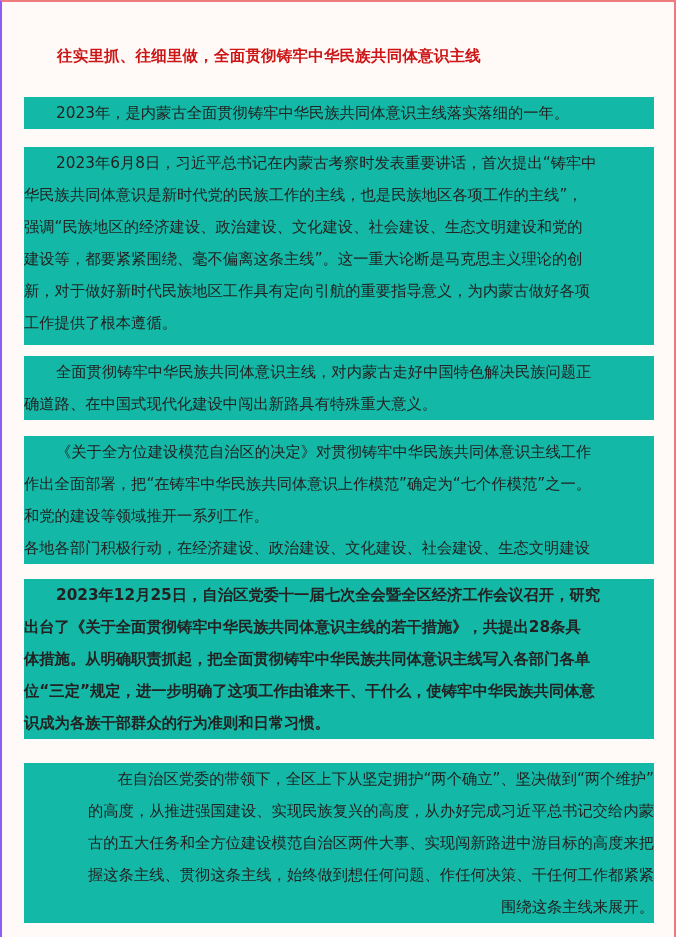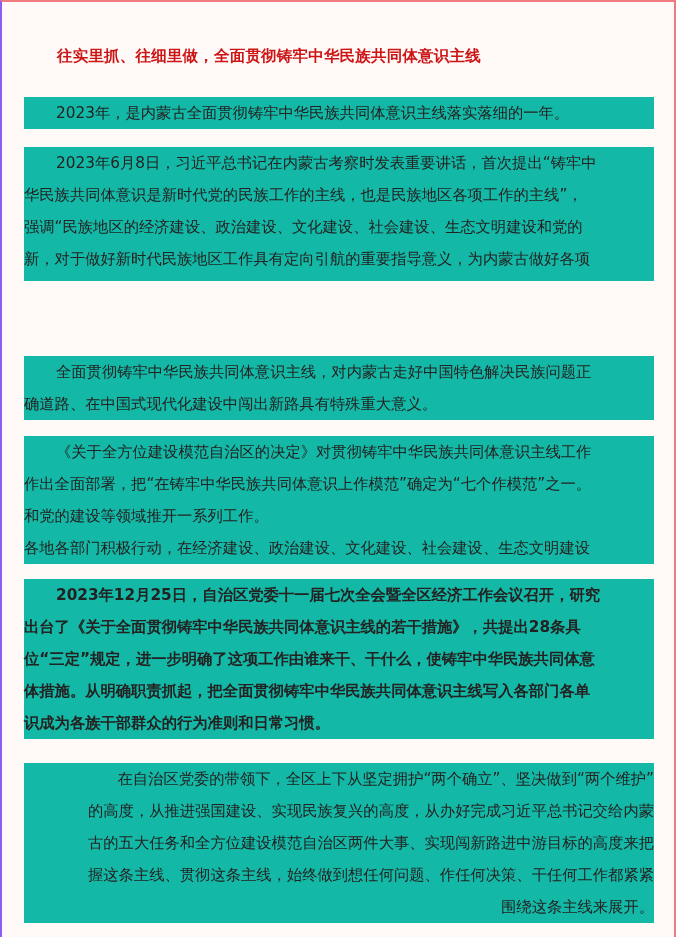--- a/index.html
+++ b/index.html
@@ -43,40 +43,42 @@
   <h2 class="title">往实里抓、往细里做，全面贯彻铸牢中华民族共同体意识主线</h2>
 
   <div class="para" style="top:95px;">
     <span class="line indent">2023年，是内蒙古全面贯彻铸牢中华民族共同体意识主线落实落细的一年。</span>
   </div>
 
   <div class="para" style="top:145px; padding-bottom:6px;">
     <span class="line indent">2023年6月8日，习近平总书记在内蒙古考察时发表重要讲话，首次提出“铸牢中</span>
     <span class="line">华民族共同体意识是新时代党的民族工作的主线，也是民族地区各项工作的主线”，</span>
     <span class="line">强调“民族地区的经济建设、政治建设、文化建设、社会建设、生态文明建设和党的</span>
+    <span class="line">建设等，都要紧紧围绕、毫不偏离这条主线”。这一重大论断是马克思主义理论的创</span>
     <span class="line">新，对于做好新时代民族地区工作具有定向引航的重要指导意义，为内蒙古做好各项</span>
+    <span class="line">工作提供了根本遵循。</span>
   </div>
 
   <div class="para" style="top:354px;">
     <span class="line indent">全面贯彻铸牢中华民族共同体意识主线，对内蒙古走好中国特色解决民族问题正</span>
     <span class="line">确道路、在中国式现代化建设中闯出新路具有特殊重大意义。</span>
   </div>
 
   <div class="para" style="top:434px;">
     <span class="line indent">《关于全方位建设模范自治区的决定》对贯彻铸牢中华民族共同体意识主线工作</span>
     <span class="line">作出全面部署，把“在铸牢中华民族共同体意识上作模范”确定为“七个作模范”之一。</span>
     <span class="line">和党的建设等领域推开一系列工作。</span>
     <span class="line">各地各部门积极行动，在经济建设、政治建设、文化建设、社会建设、生态文明建设</span>
   </div>
 
   <div class="para" style="top:577px;font-weight:bold;">
     <span class="line indent">2023年12月25日，自治区党委十一届七次全会暨全区经济工作会议召开，研究</span>
     <span class="line">出台了《关于全面贯彻铸牢中华民族共同体意识主线的若干措施》，共提出28条具</span>
+    <span class="line">体措施。从明确职责抓起，把全面贯彻铸牢中华民族共同体意识主线写入各部门各单</span>
     <span class="line">位“三定”规定，进一步明确了这项工作由谁来干、干什么，使铸牢中华民族共同体意</span>
-    <span class="line">体措施。从明确职责抓起，把全面贯彻铸牢中华民族共同体意识主线写入各部门各单</span>
     <span class="line">识成为各族干部群众的行为准则和日常习惯。</span>
   </div>
 
   <div class="para" style="top:761px;text-align:right;">
     <span class="line indent">在自治区党委的带领下，全区上下从坚定拥护“两个确立”、坚决做到“两个维护”</span>
     <span class="line">的高度，从推进强国建设、实现民族复兴的高度，从办好完成习近平总书记交给内蒙</span>
     <span class="line">古的五大任务和全方位建设模范自治区两件大事、实现闯新路进中游目标的高度来把</span>
     <span class="line">握这条主线、贯彻这条主线，始终做到想任何问题、作任何决策、干任何工作都紧紧</span>
     <span class="line">围绕这条主线来展开。</span>
   </div>

